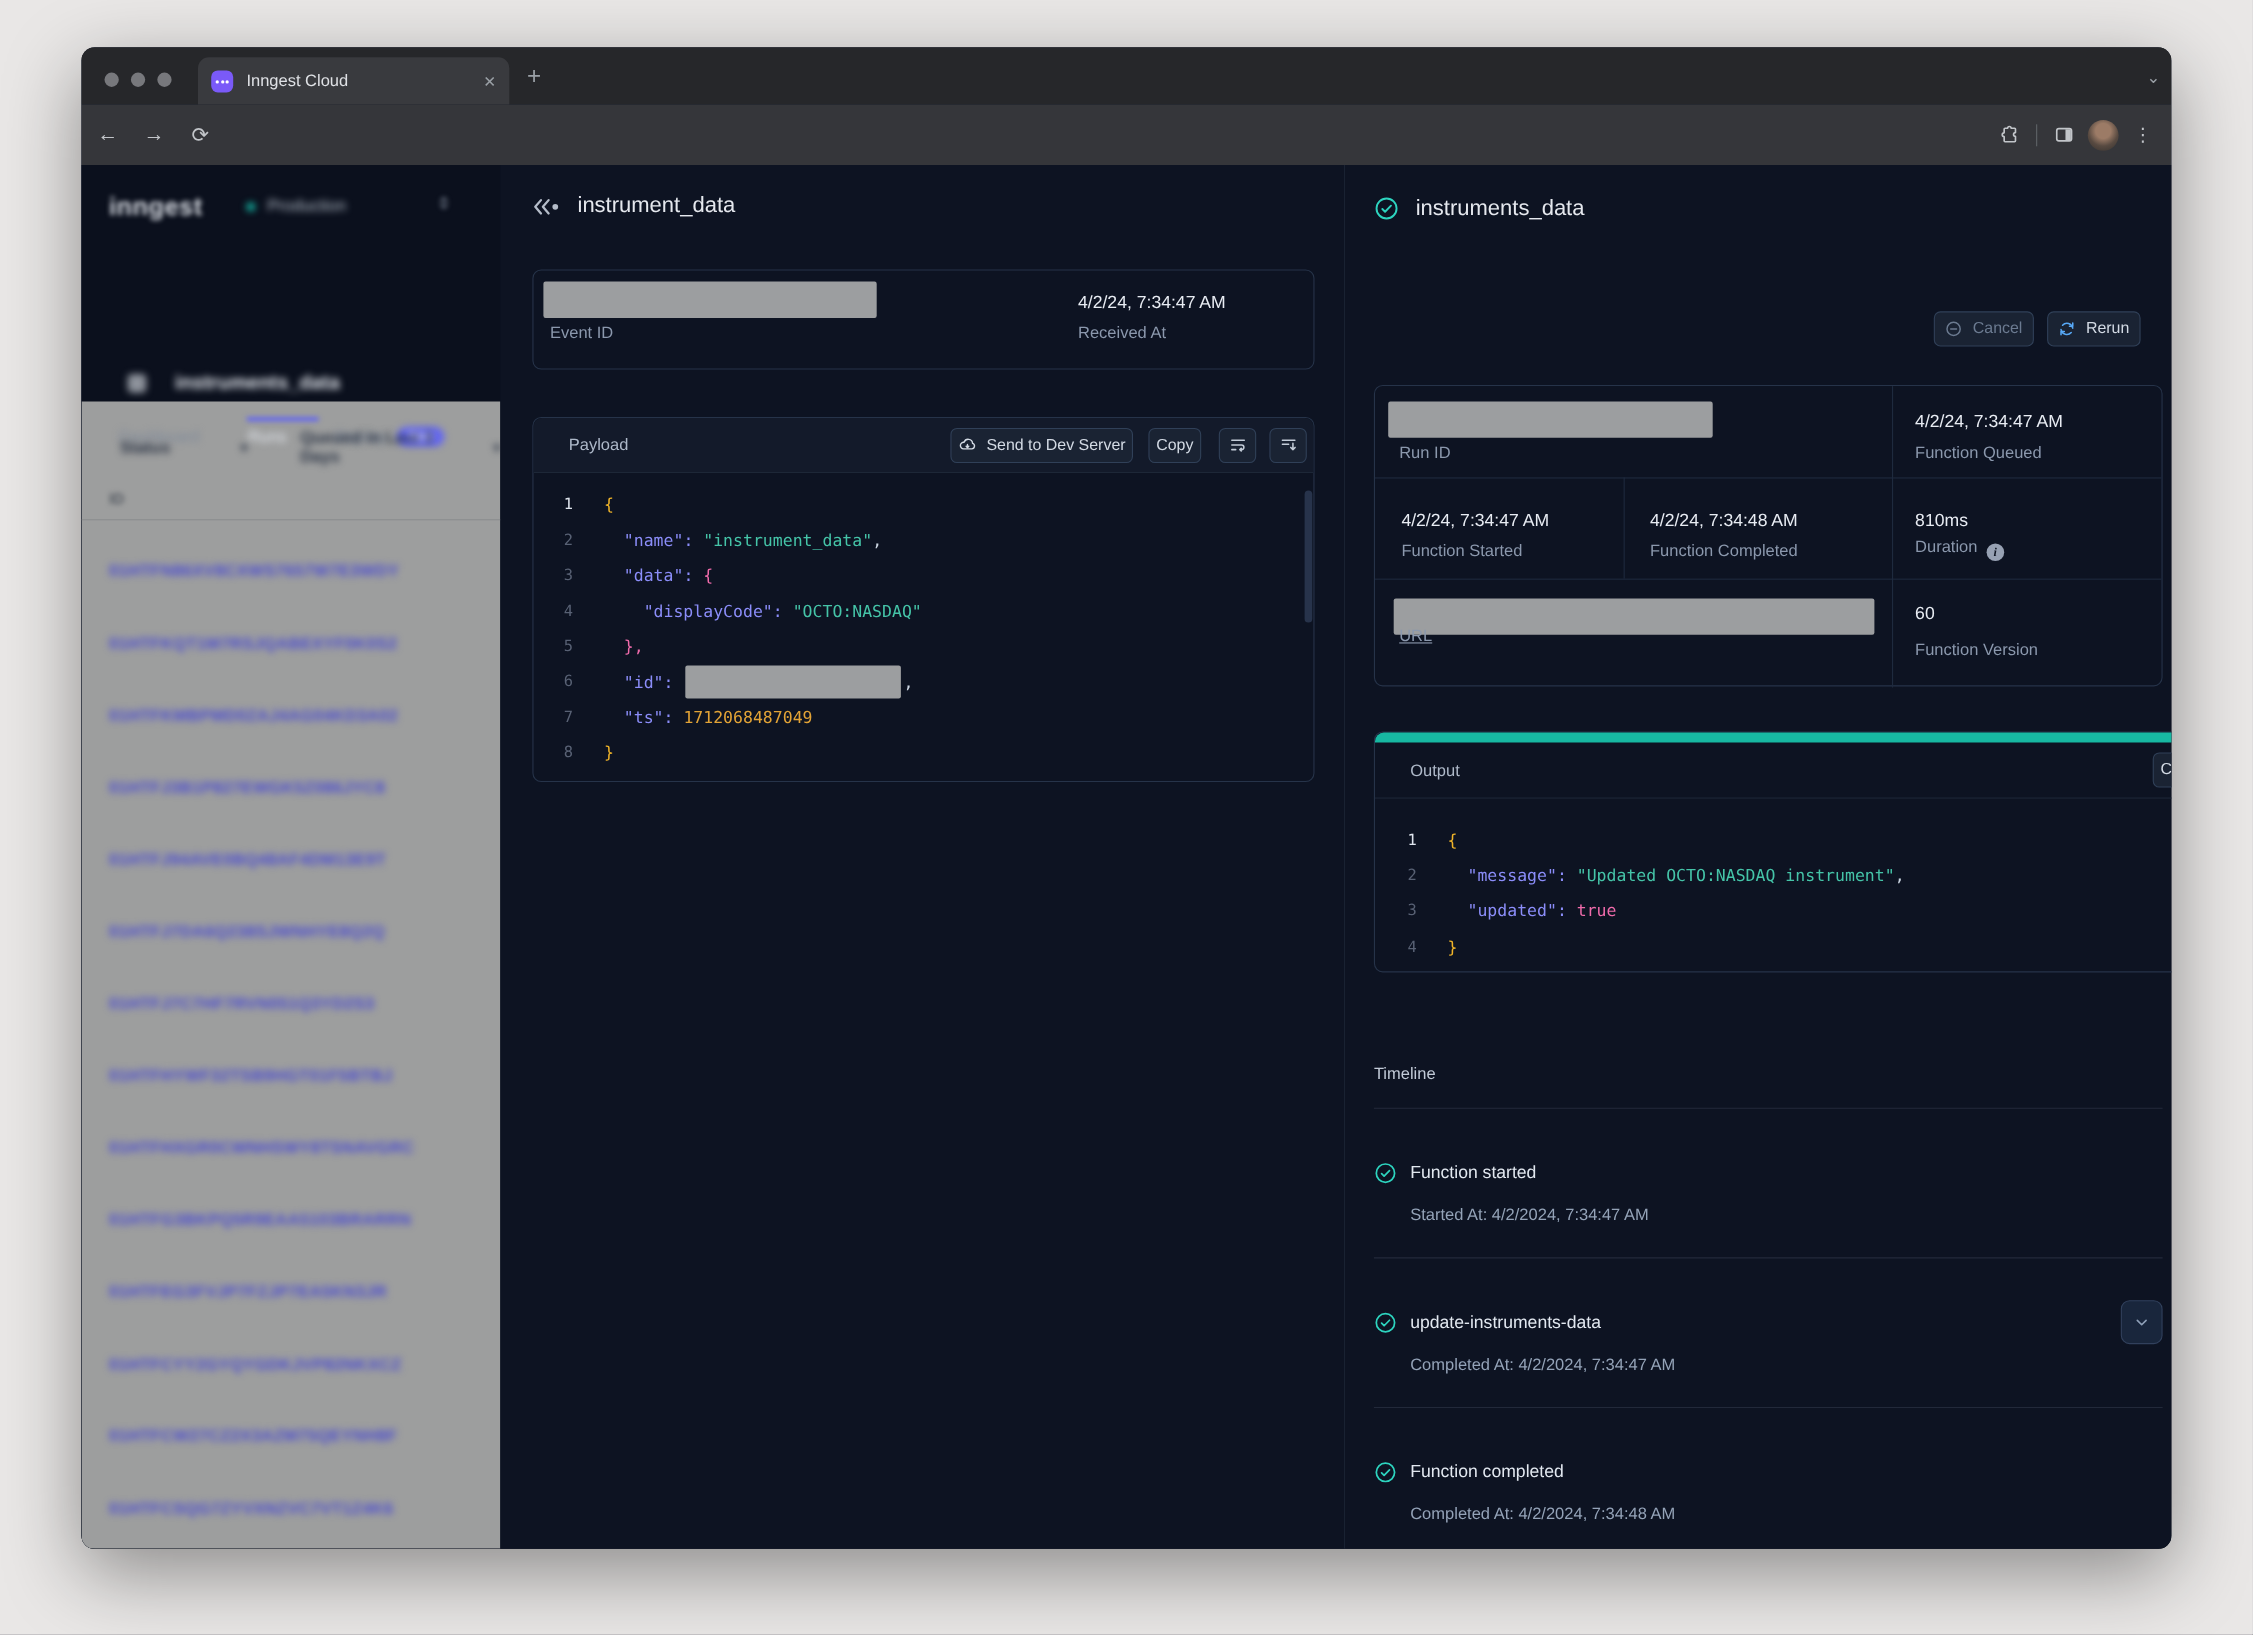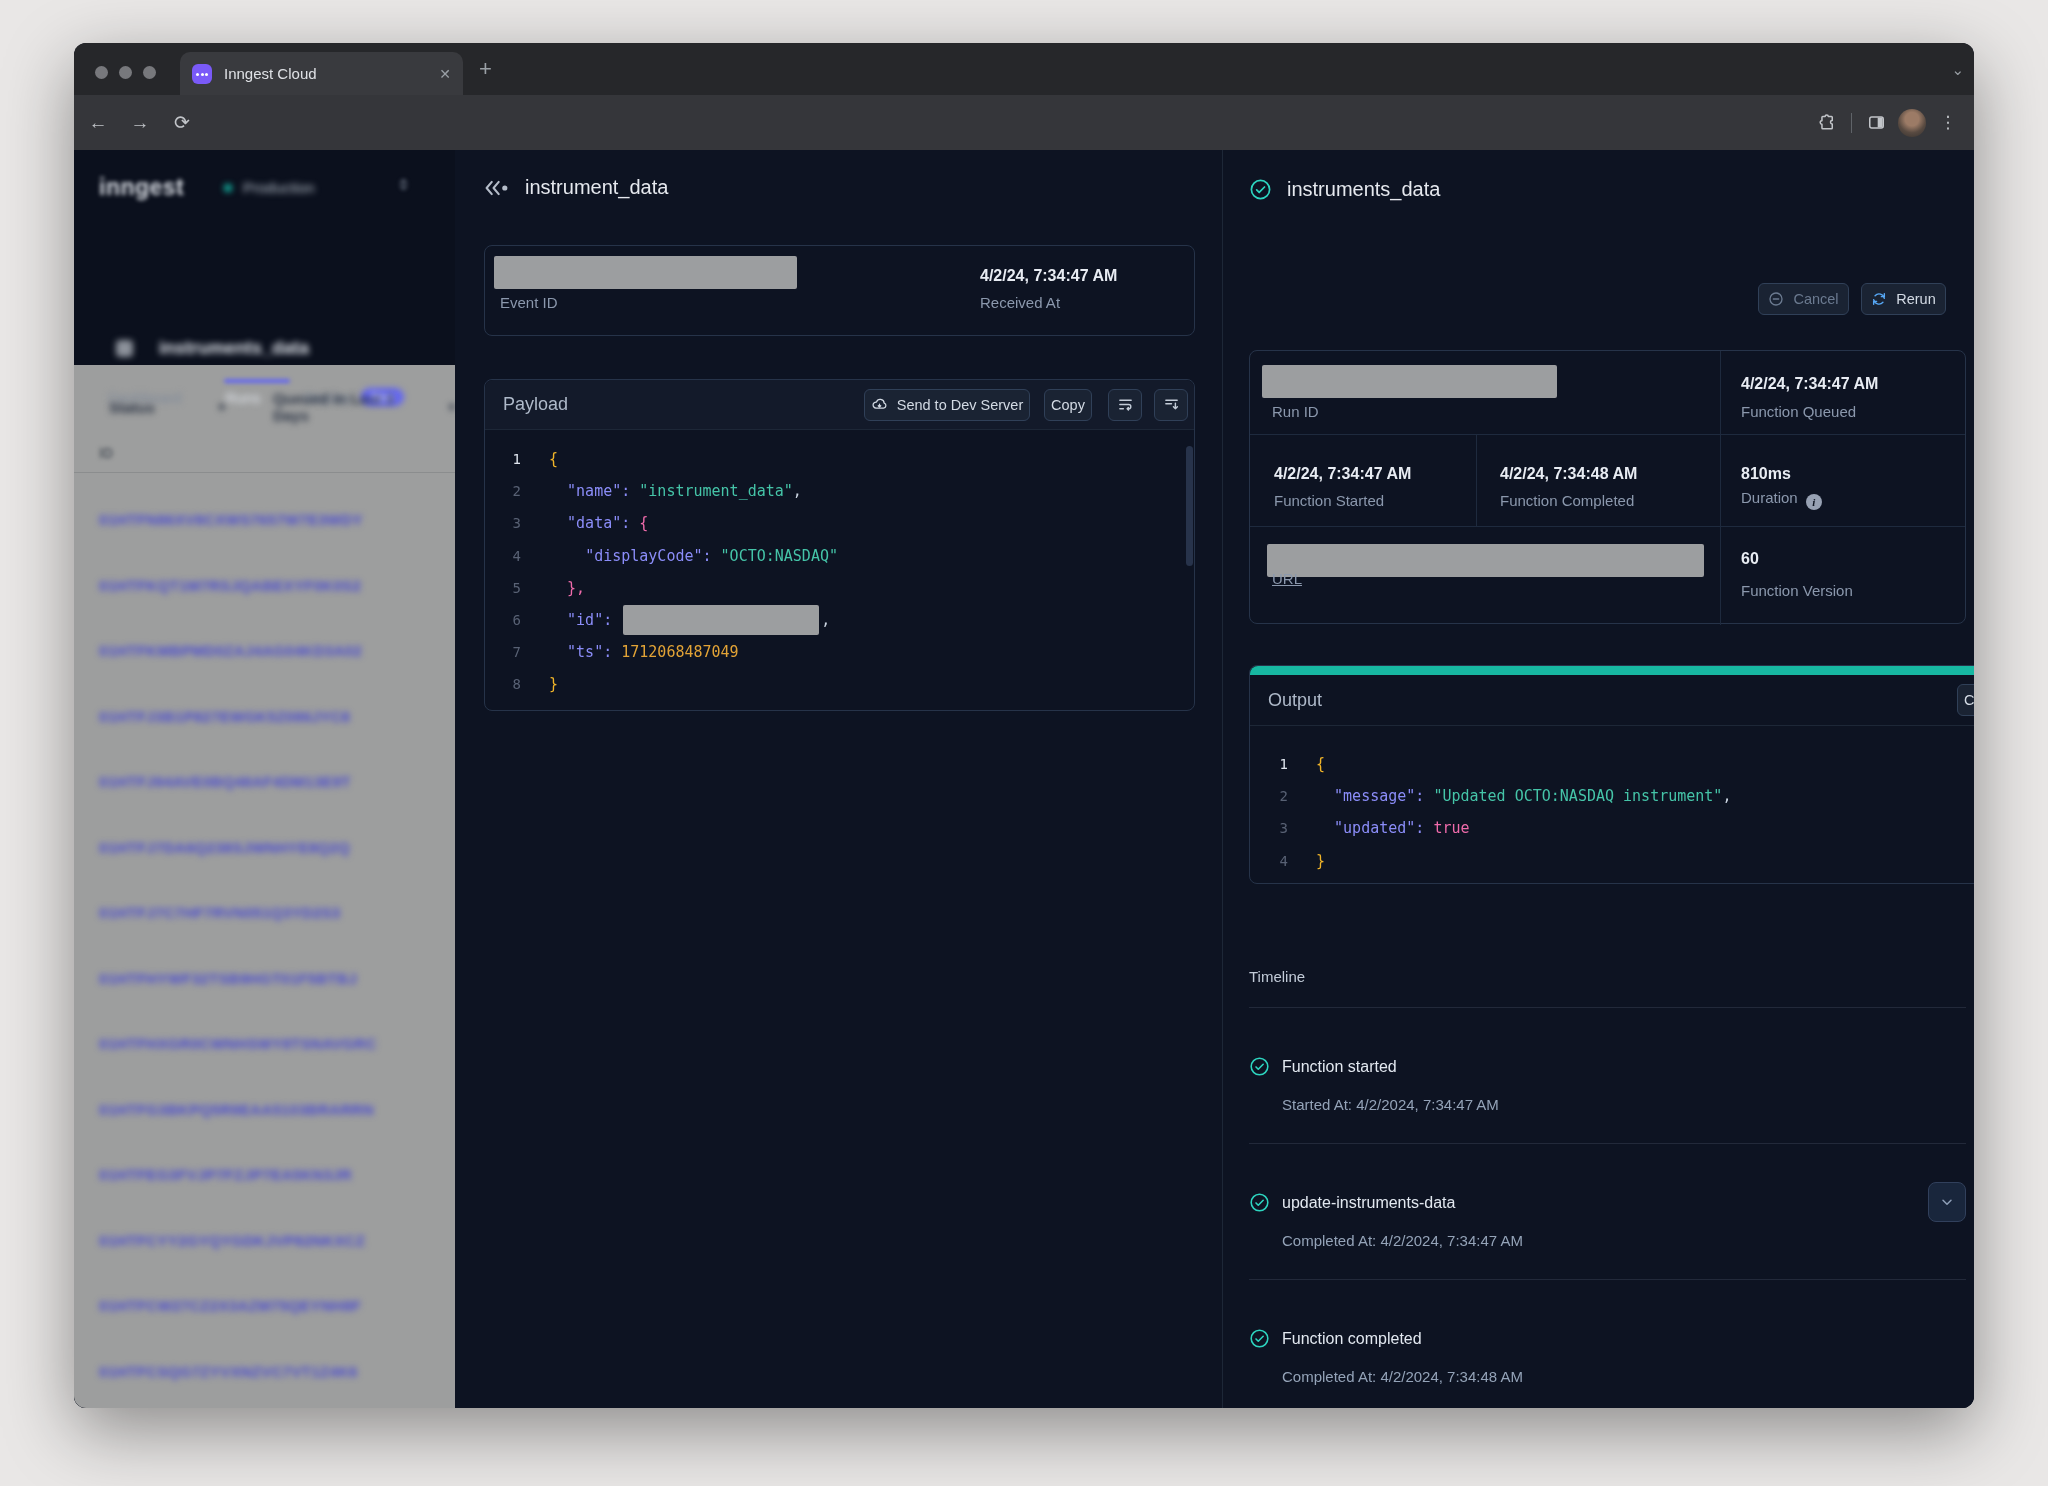--- a/index.html
+++ b/index.html
@@ -59,24 +59,24 @@
   .run-id-row { height:65.5px; display:flex; align-items:center; color:#4a4bd0; font-size:15px;
     font-weight:600; letter-spacing:.3px; white-space:nowrap; }
   
   .midpanel { position:absolute; left:381px; top:0; width:768px; height:1258px; background:#0d1322;
     border-right:1px solid #1d2737;}
   .panel-head { position:absolute; display:flex; align-items:center; color:#e5e8ee; font-size:20px; font-weight:500;}
   .panel-head .ic { margin-right:15px; display:flex; }
   .card { position:absolute; border:1px solid #263349; border-radius:8px; }
   .redact { background:#9c9ea0; border-radius:2px; position:absolute;}
   .flabel { color:#8b98ad; font-size:15px; position:absolute;}
-  .fvalue { color:#e8ecf3; font-size:16px; font-weight:700; position:absolute; white-space:nowrap;}
+  .fvalue { color:#e8ecf3; font-size:16px; font-weight:400; position:absolute; white-space:nowrap;}
   .card-header { position:absolute; left:0; top:0; width:100%; height:50px; background:#131a2a;
     border-bottom:1px solid #1d2737; border-radius:8px 8px 0 0; display:flex; align-items:center;}
-  .ch-label { color:#aeb9c9; font-size:18px; margin-left:18px; flex:1 1 auto;}
+  .ch-label { color:#aeb9c9; font-size:15px; margin-left:32px; flex:1 1 auto;}
   .btn { background:#1a2333; border:1px solid #304058; border-radius:6px; height:32px;
     display:flex; align-items:center; justify-content:center; color:#d3dae4; font-size:14.5px; }
   .btn .bic { display:flex; margin-right:9px; }
   .iconbtn { width:34px; }
   .codearea { position:absolute; font-family:"DejaVu Sans Mono", monospace; font-size:15px;}
   .code-line { height:32.2px; display:flex; align-items:center; white-space:pre;}
   .line-num { width:26px; text-align:right; color:#586174; flex:0 0 auto; font-size:14px;}
   .line-num.active { color:#dfe5ee; }
   .code-text { margin-left:28px; display:flex; align-items:center;}
   .c-brace { color:#f0b429; } .c-key { color:#8b8df9; } .c-str { color:#45c4a8; }

